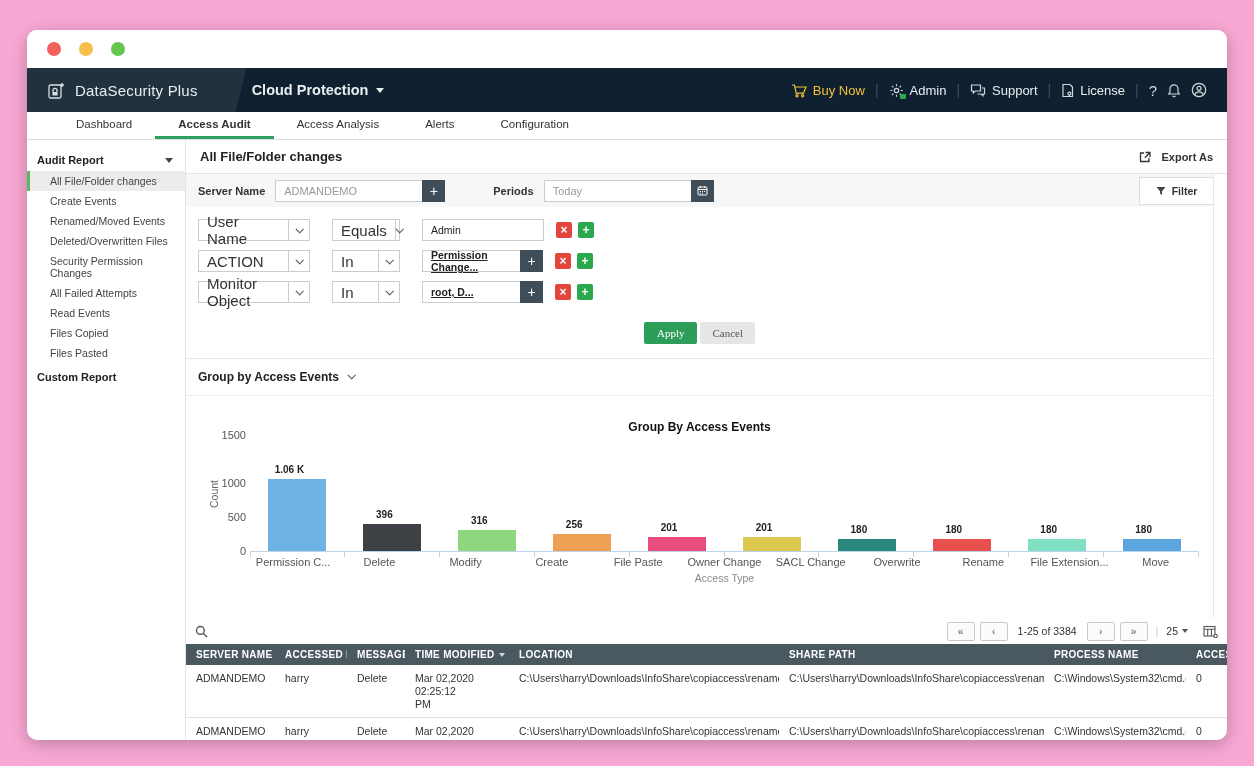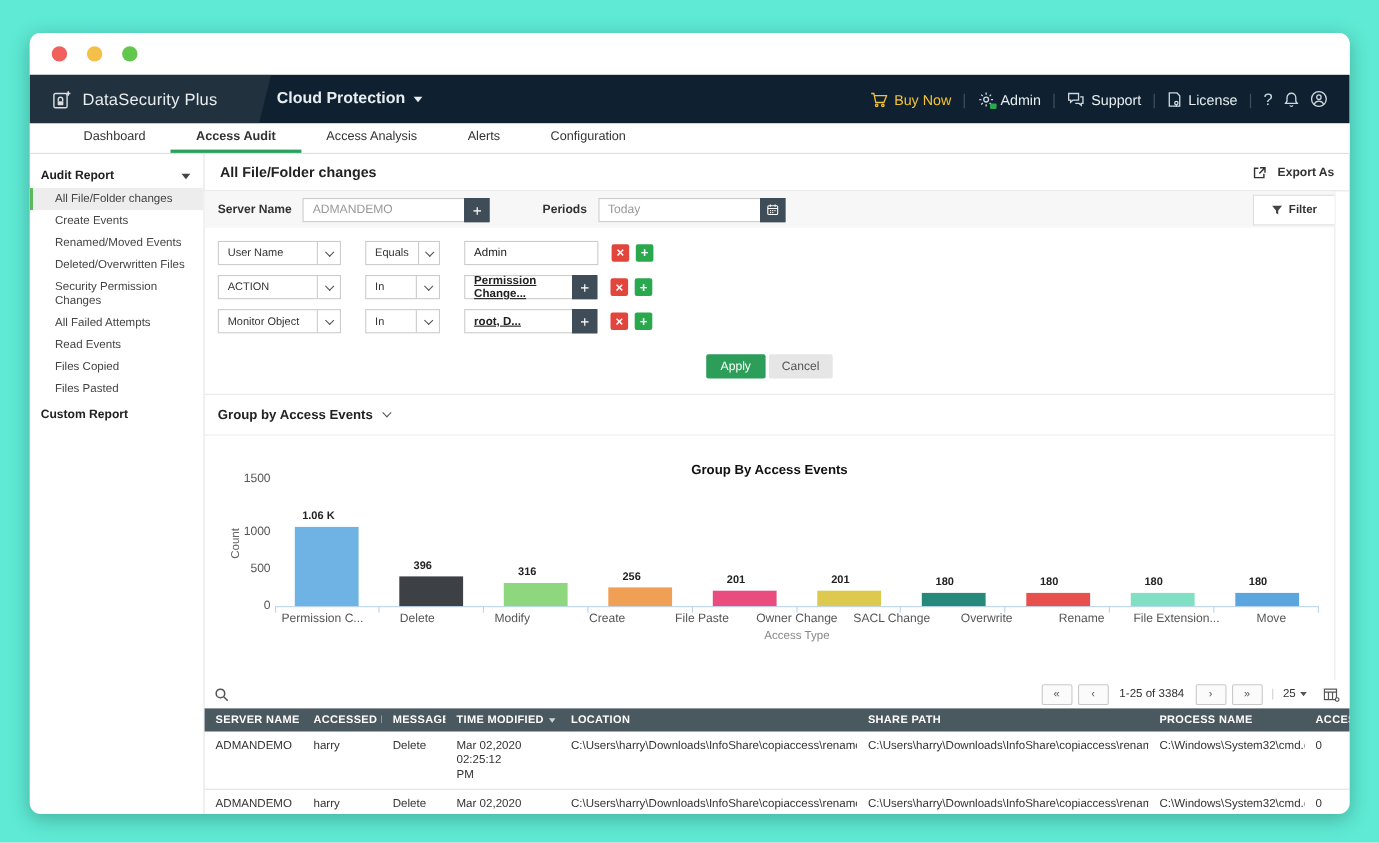--- a/index.html
+++ b/index.html
@@ -1,17 +1,17 @@
 <!DOCTYPE html>
 <html><head>
 <meta charset="utf-8">
 <style>
   html,body{margin:0;padding:0;}
   body{font-family:"Liberation Sans",sans-serif;background:#d3d3d3;}
-  .canvas{position:relative;width:1254px;height:766px;background:#5eead4;overflow:hidden;}
+  .canvas{position:relative;width:1254px;height:766px;background:#f9a8d4;overflow:hidden;}
   .window{position:absolute;left:27px;top:30px;width:1200px;height:710px;background:#fff;
           border-radius:10px;overflow:hidden;box-shadow:0 4px 18px rgba(0,0,0,.25);}
   
   .titlebar{height:38px;background:#fff;display:flex;align-items:center;padding-left:20px;gap:18px;}
   .dot{width:14px;height:14px;border-radius:50%;}
   
   .appbar{position:relative;height:44px;background:#0f2130;color:#e8edf0;display:flex;align-items:center;overflow:hidden;}
   .appbar::before{content:'';position:absolute;left:-24px;top:0;bottom:0;width:238px;background:#22313e;transform:skewX(-14deg);}
   .appbar>*{position:relative;z-index:1;}
   .logo{display:flex;align-items:center;gap:9px;padding-left:20px;font-size:15px;letter-spacing:.2px;}
@@ -44,34 +44,34 @@
   
   .server-row{height:33px;background:#f7f7f7;display:flex;align-items:center;padding-left:12px;position:relative;font-size:11px;color:#333;}
   .inp-group{display:flex;margin-left:10px;}
   .inp{height:22px;box-sizing:border-box;border:1px solid #ccc;background:#fff;display:flex;align-items:center;padding:0 8px;font-size:11px;color:#999;}
   .inp.w148{width:148px;}
   .dark-btn{width:23px;height:22px;box-sizing:border-box;background:#3e4d57;color:#fff;display:flex;align-items:center;justify-content:center;font-size:14px;cursor:pointer;border:1px solid #3e4d57;margin-left:-1px;}
   .periods-label{margin-left:48px;font-weight:bold;}
   .filter-btn{position:absolute;right:0;top:3px;width:73px;height:26px;background:#fff;border:1px solid #ddd;border-right:none;display:flex;align-items:center;justify-content:center;gap:6px;font-size:10.5px;font-weight:bold;color:#333;cursor:pointer;}
   .filter-rows{padding:12px 0 0 12px;}
   .filter-row{display:flex;align-items:center;margin-bottom:9px;}
-  .select{height:22px;box-sizing:border-box;border:1px solid #ccc;background:#fff;display:flex;align-items:center;font-size:10px;color:#333;cursor:pointer;}
+  .select{height:22px;box-sizing:border-box;border:1px solid #ccc;background:#fff;display:flex;align-items:center;font-size:15px;color:#333;cursor:pointer;}
   .select .txt{padding:0 8px;flex:1;}
   .chevcell{width:20px;align-self:stretch;border-left:1px solid #ccc;display:flex;align-items:center;justify-content:center;}
   .chev{width:5px;height:5px;border-right:1.5px solid #555;border-bottom:1.5px solid #555;transform:rotate(45deg) translateY(-1px);}
   .sel-field{width:112px;}
   .sel-op{width:68px;margin-left:22px;}
   .valwrap{display:flex;margin-left:22px;}
   .value-input{width:122px;height:22px;box-sizing:border-box;border:1px solid #ccc;display:flex;align-items:center;padding:0 8px;font-size:10.5px;color:#222;}
   .value-link{width:99px;height:22px;box-sizing:border-box;border:1px solid #ccc;display:flex;align-items:center;padding:0 8px;font-size:10.5px;}
   .value-link a{color:#222;font-weight:bold;text-decoration:underline;cursor:pointer;}
   .btn-x,.btn-plus{width:16px;height:16px;border-radius:2px;color:#fff;display:flex;align-items:center;justify-content:center;font-size:12px;font-weight:bold;cursor:pointer;line-height:1;}
   .btn-x{background:#e2453c;margin-left:12px;}
   .btn-plus{background:#2aa84e;margin-left:6px;}
-  .actions{display:flex;justify-content:center;gap:3px;padding:10px 0 14px 0;}
+  .actions{display:flex;justify-content:center;gap:3px;padding:10px 0 14px 0;font-family:Liberation Serif, serif;}
   .btn-apply{background:#2d9e5a;color:#fff;border:none;font-size:11px;padding:5px 13px;border-radius:2px;cursor:pointer;font-family:inherit;}
   .btn-cancel{background:#e6e6e6;color:#555;border:none;font-size:11px;padding:5px 12px;border-radius:2px;cursor:pointer;font-family:inherit;}
   .filter-wrap{border-bottom:1px solid #e8e8e8;}
   
   .groupby{height:36px;display:flex;align-items:center;gap:9px;padding-left:12px;font-size:12px;font-weight:bold;color:#222;border-bottom:1px solid #eee;cursor:pointer;}
   
   .chart{position:relative;height:222px;}
   .chart-title{position:absolute;left:0;right:0;top:24px;text-align:center;font-size:12px;font-weight:bold;color:#111;}
   .ylab{position:absolute;left:14px;top:92px;font-size:10.5px;color:#666;transform:rotate(-90deg);transform-origin:center;}
   .ytick{position:absolute;width:34px;text-align:right;font-size:11px;color:#555;}

